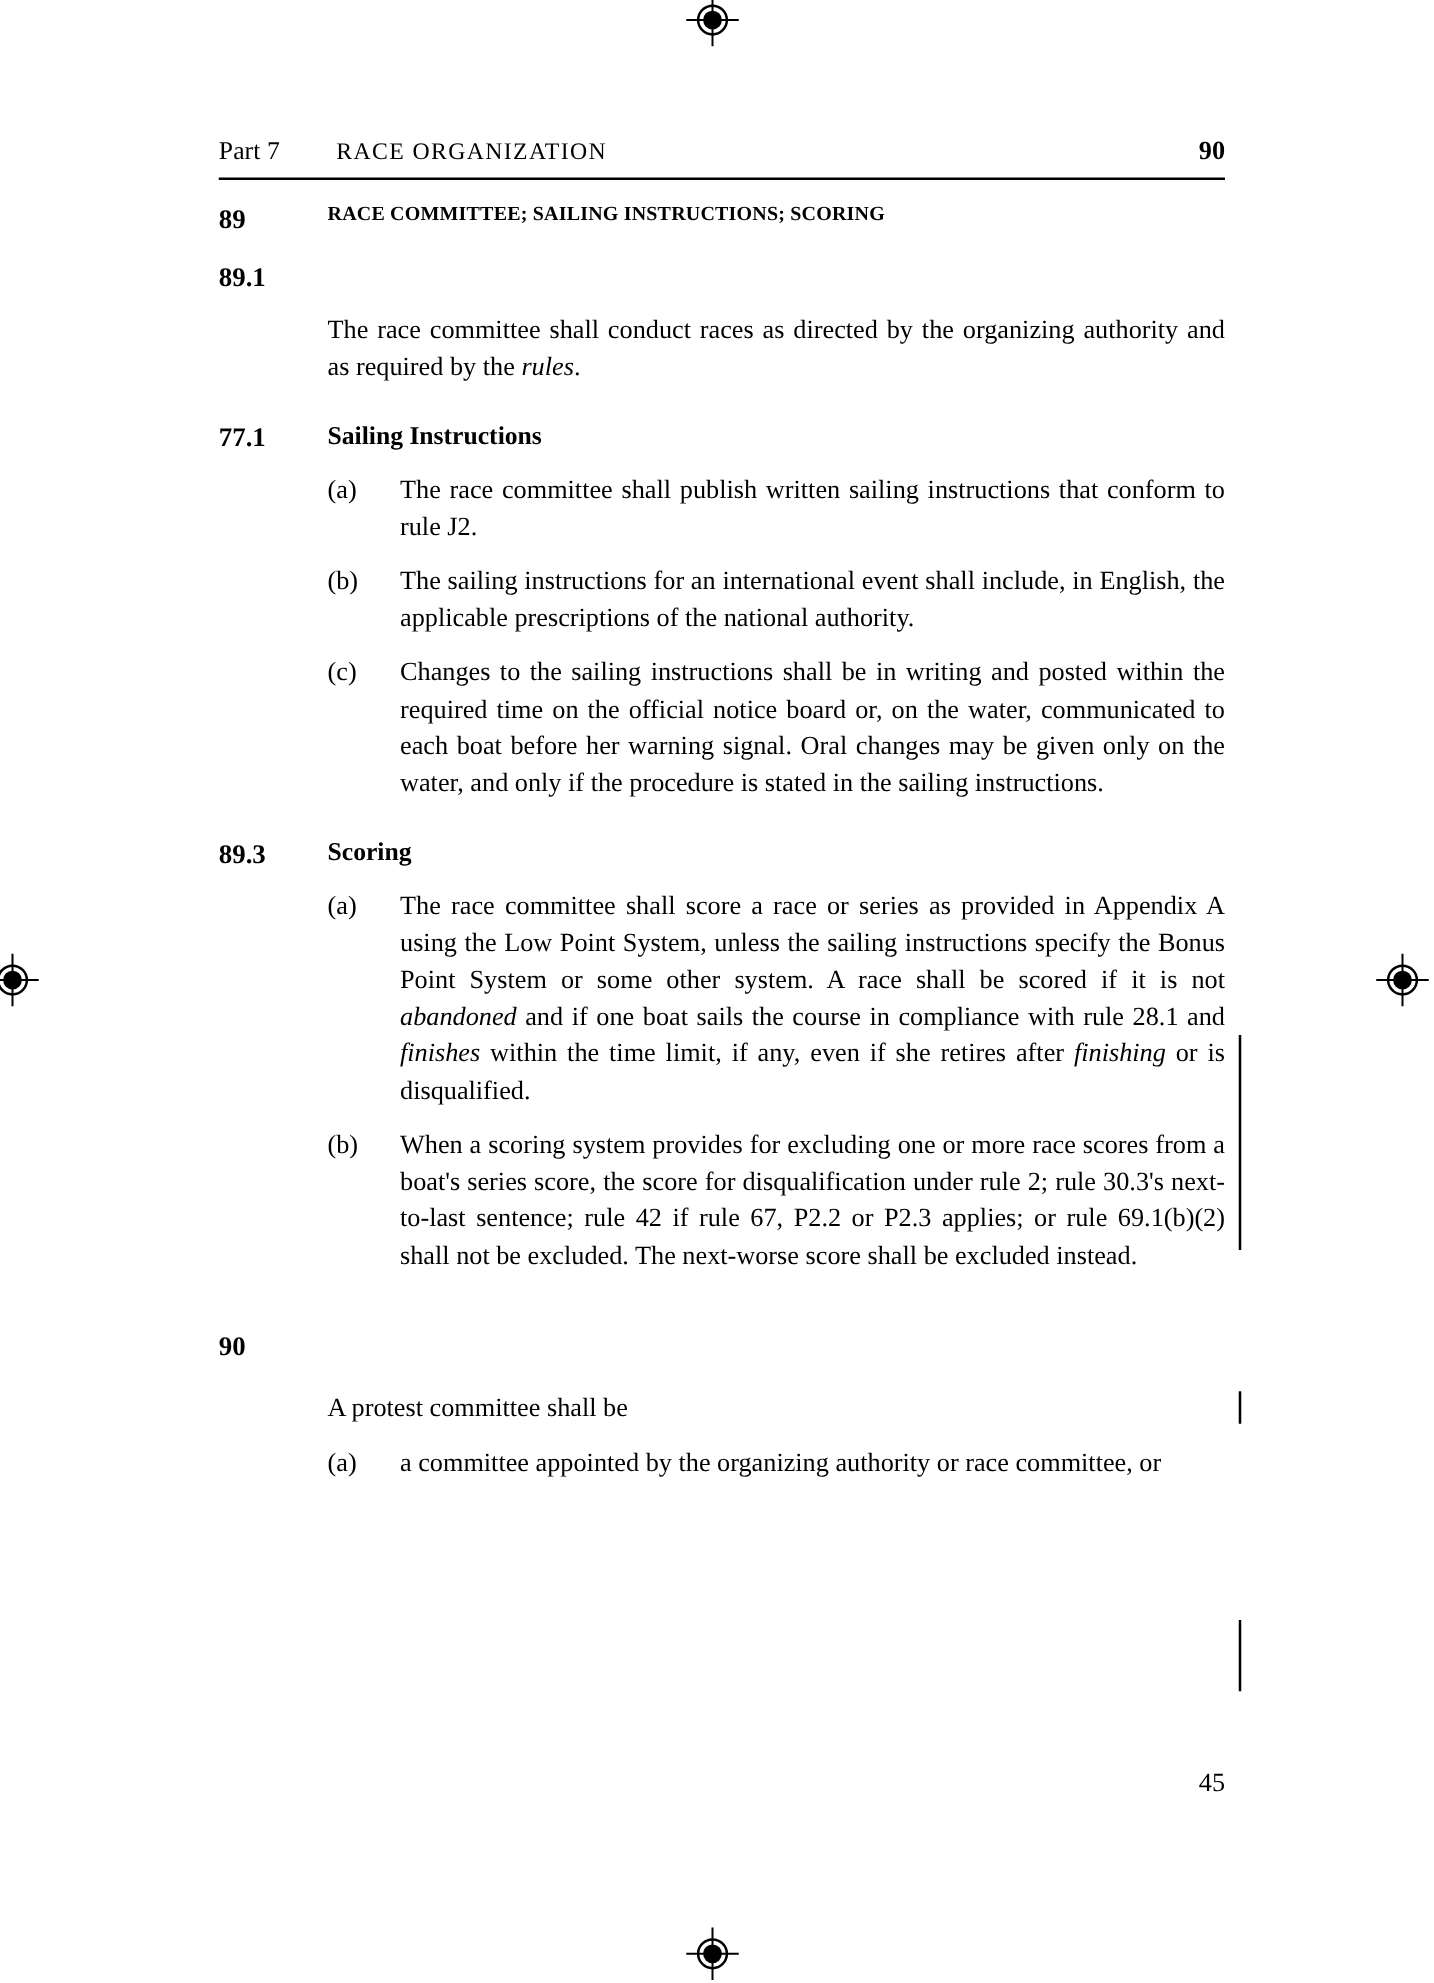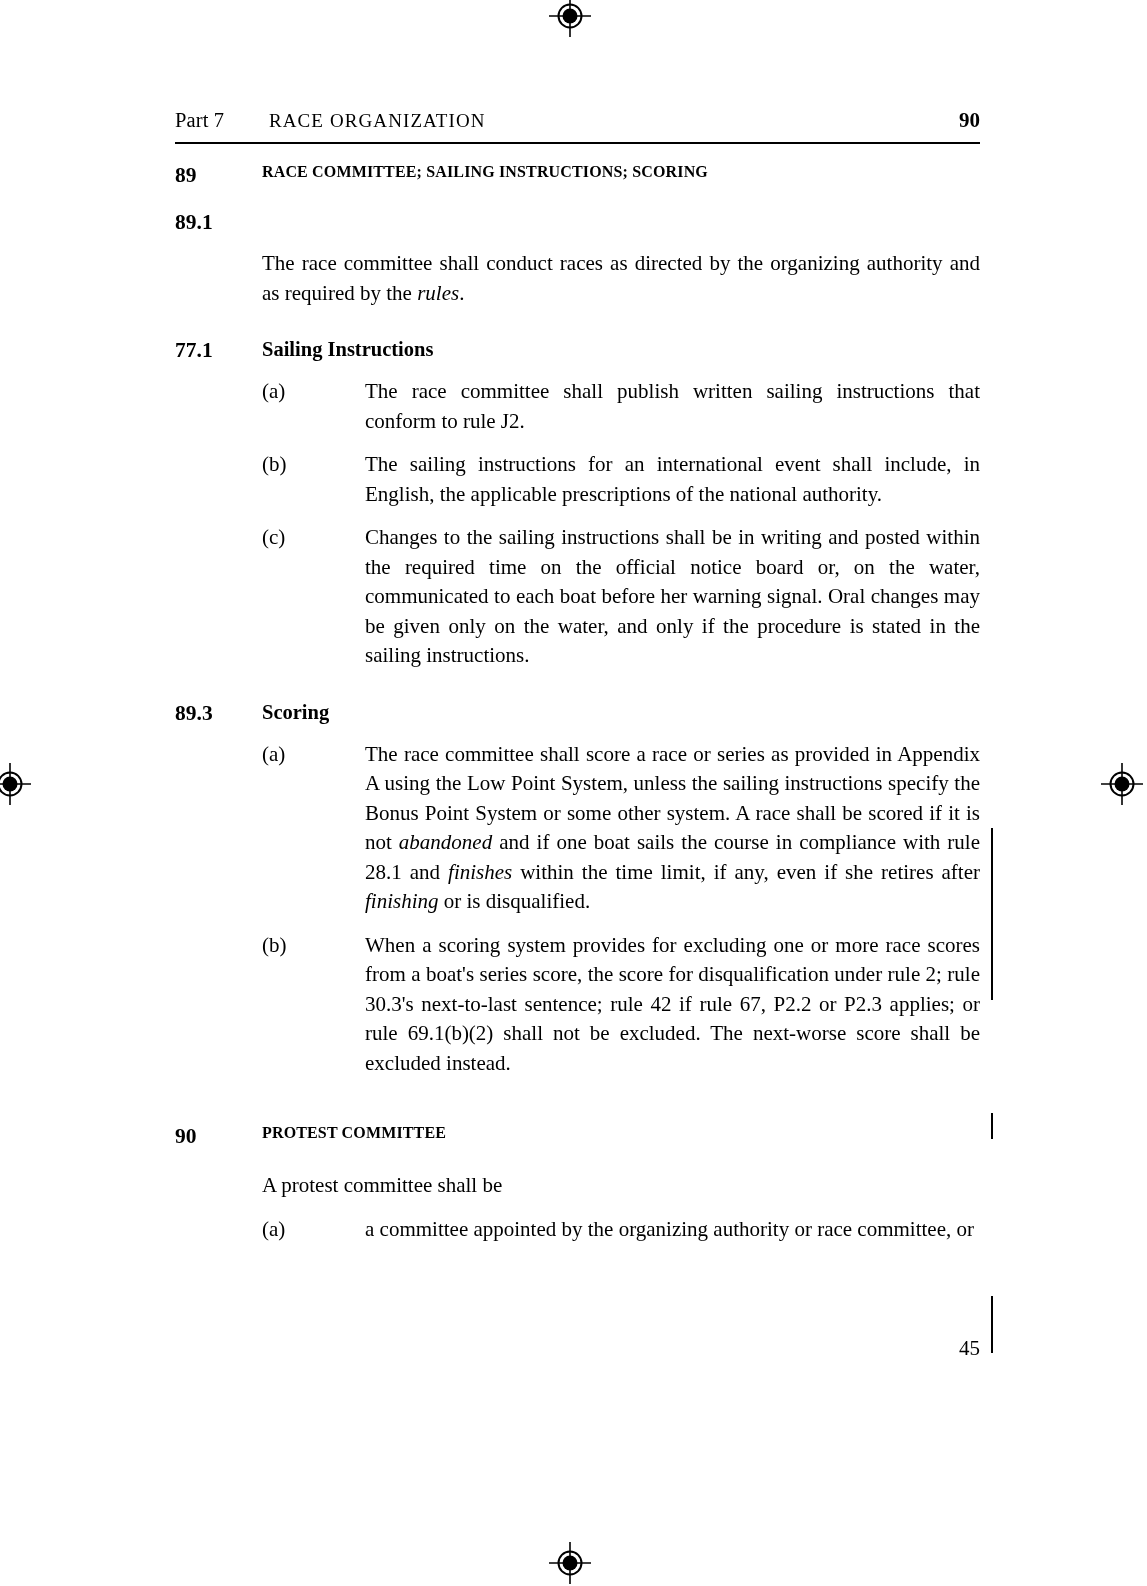--- a/index.html
+++ b/index.html
@@ -121,21 +121,20 @@
     flex: 0 0 58px;
     font-size: 21px;
     line-height: 29.5px;
   }
   .item-body {
     flex: 1 1 auto;
     font-size: 21px;
     line-height: 29.5px;
     text-align: justify;
     text-justify: inter-word;
-    margin-left: 45px;
   }
 
   i, .ital { font-style: italic; }
   .gap-s  { height: 14px; }
   .gap-m  { height: 22px; }
   .gap-l  { height: 30px; }
   .gap-xl { height: 46px; }
 
   
   .changebar {
@@ -145,21 +144,21 @@
     left: 991px;
   }
   #changebar-893a { top: 828px; height: 172px; }
   #changebar-893b { top: 1113px; height: 26px; }
   #changebar-90a  { top: 1296px; height: 57px; }
 
   
   .folio {
     position: absolute;
     left: 175px;
-    top: 1336px;
+    top: 1414px;
     width: 805px;
     text-align: right;
     font-size: 21px;
   }
 </style>
 </head>
 <body>
 
 <div class="regmark" id="regmark-top">
   <svg width="44" height="44" viewBox="0 0 44 44" aria-hidden="true">
@@ -272,21 +271,20 @@
 
     <div class="item-row">
       <div class="item-label">(b)</div>
       <div class="item-body">When a scoring system provides for excluding one or more race scores from a boat's series score, the score for disqualification under rule 2; rule 30.3's next-to-last sentence; rule 42 if rule 67, P2.2 or P2.3 applies; or rule 69.1(b)(2) shall not be excluded. The next-worse score shall be excluded instead.</div>
     </div>
 
     <div class="gap-xl"></div>
 
     <div class="rule-row">
       <div class="num-col bold">90</div>
-      <div class="text-col rule-title">PROTEST COMMITTEE</div>
     </div>
 
     <div class="gap-m"></div>
 
     <div class="rule-row">
       <div class="num-col"></div>
       <div class="text-col para nojust">A protest committee shall be</div>
     </div>
 
     <div class="gap-s"></div>

